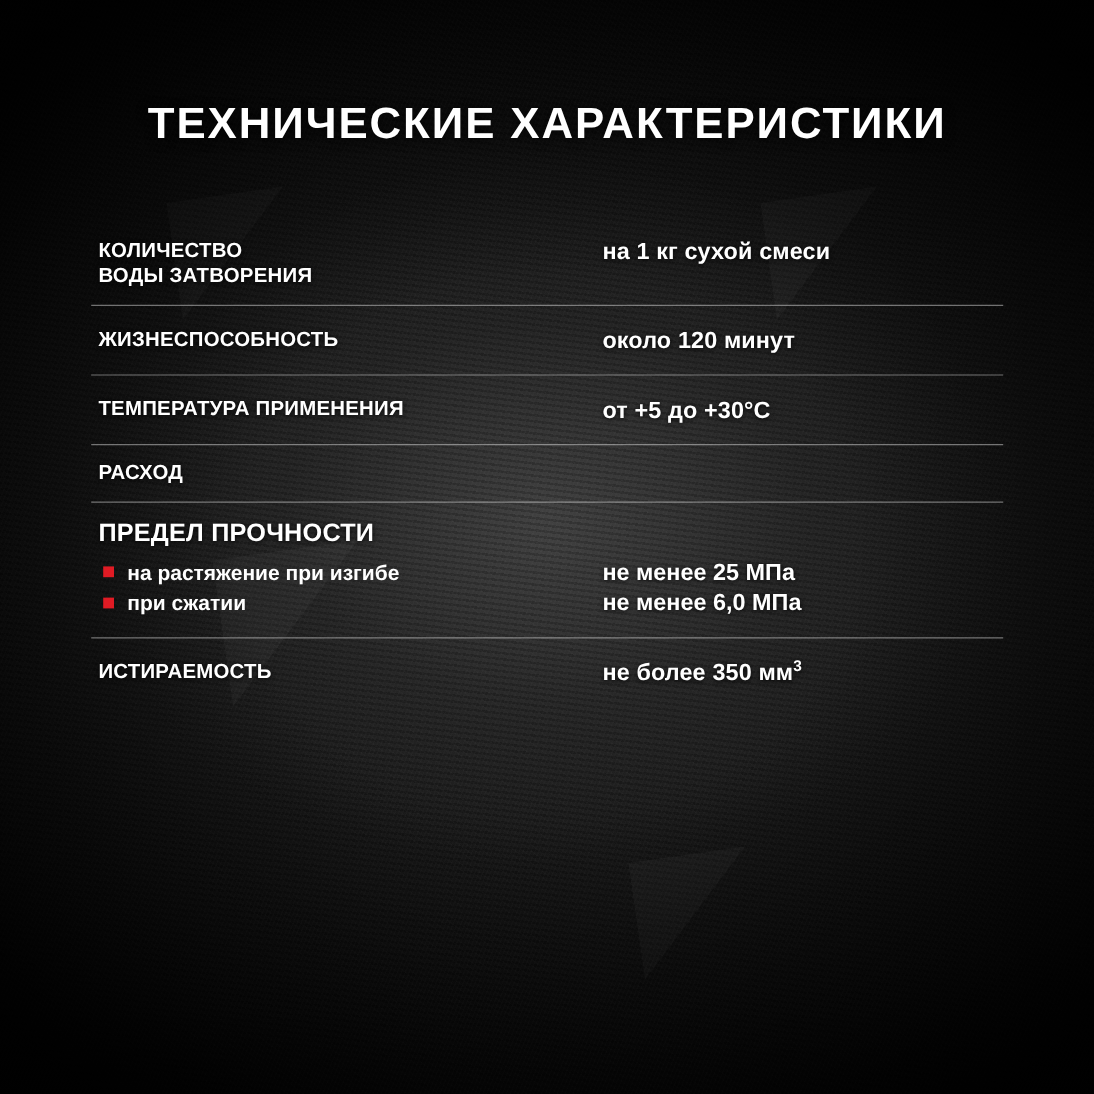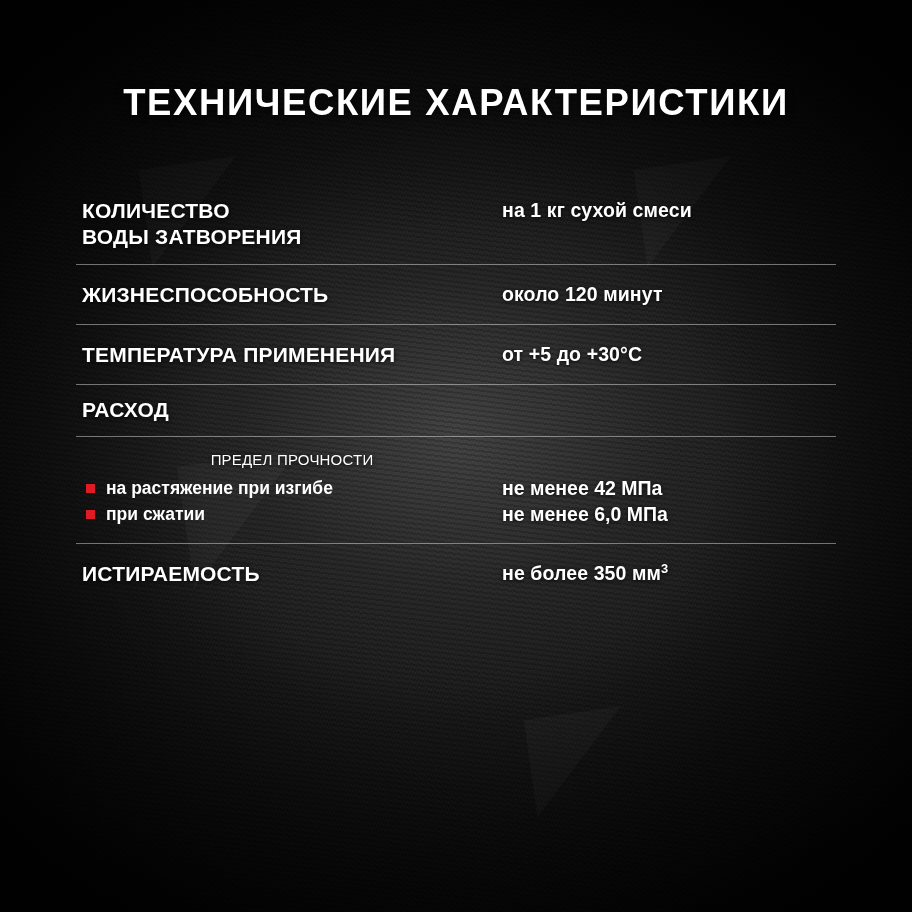--- a/index.html
+++ b/index.html
@@ -91,21 +91,21 @@
     display: flex;
     align-items: flex-start;
     padding: 12px 0 13px 6px;
     border-top: 1px solid rgba(255,255,255,0.42);
   }
   .row.first { border-top: none; }
 
   .row .label {
     flex: 0 0 420px;
     color: #ffffff;
-    font-size: 21px;
+    font-size: 17px;
     font-weight: 700;
     line-height: 1.25;
     letter-spacing: .2px;
     text-transform: uppercase;
     text-shadow: 0 1px 4px rgba(0,0,0,.85);
   }
   .row .value {
     flex: 1 1 auto;
     color: #ffffff;
     font-size: 19.5px;
@@ -115,27 +115,26 @@
     text-shadow: 0 1px 4px rgba(0,0,0,.85);
   }
   .row .value .sub { display: block; }
 
   
   .row.strength { padding-bottom: 14px; padding-top: 14px; }
   .strength-wrap { display: flex; width: 100%; }
   .strength-left { flex: 0 0 420px; }
   .strength-left .heading {
     color: #fff;
-    font-size: 15px;
-    font-weight: 400;
+    font-size: 21px;
+    font-weight: 700;
     text-transform: uppercase;
     letter-spacing: .2px;
     margin-bottom: 9px;
     text-shadow: 0 1px 4px rgba(0,0,0,.85);
-    text-align: center;
   }
   .bullet-item {
     display: flex;
     align-items: center;
     margin: 2px 0 3px 4px;
     color: #ffffff;
     font-size: 17.5px;
     font-weight: 700;
     line-height: 1.3;
   }
@@ -211,21 +210,21 @@
             <div class="bullet-item">
               <span class="bullet-sq"></span>
               <span>на растяжение при изгибе</span>
             </div>
             <div class="bullet-item">
               <span class="bullet-sq"></span>
               <span>при сжатии</span>
             </div>
           </div>
           <div class="strength-right">
-            <div class="v">не менее 42 МПа</div>
+            <div class="v">не менее 25 МПа</div>
             <div class="v">не менее 6,0 МПа</div>
           </div>
         </div>
       </div>
 
       <div class="row tall-gap">
         <div class="label">ИСТИРАЕМОСТЬ</div>
         <div class="value">не более 350 мм<sup>3</sup></div>
       </div>
 

